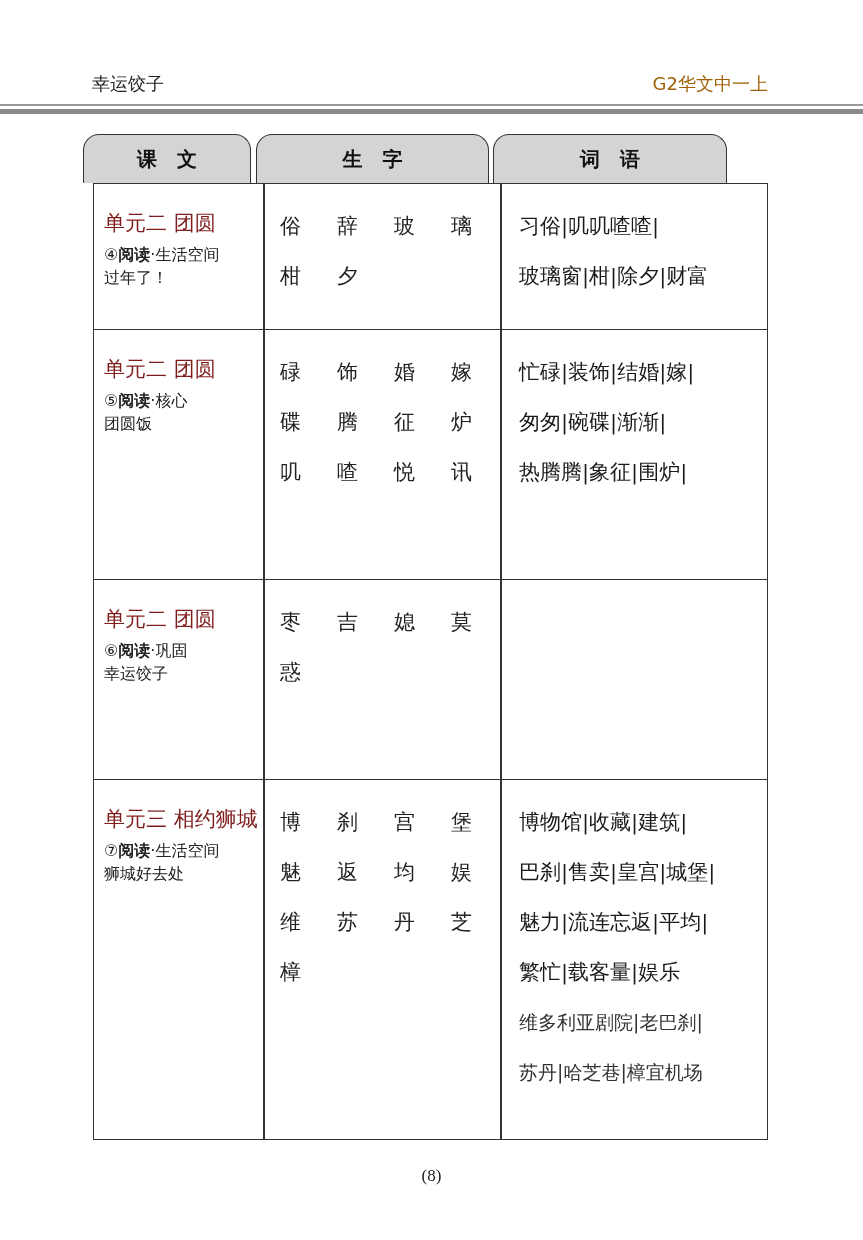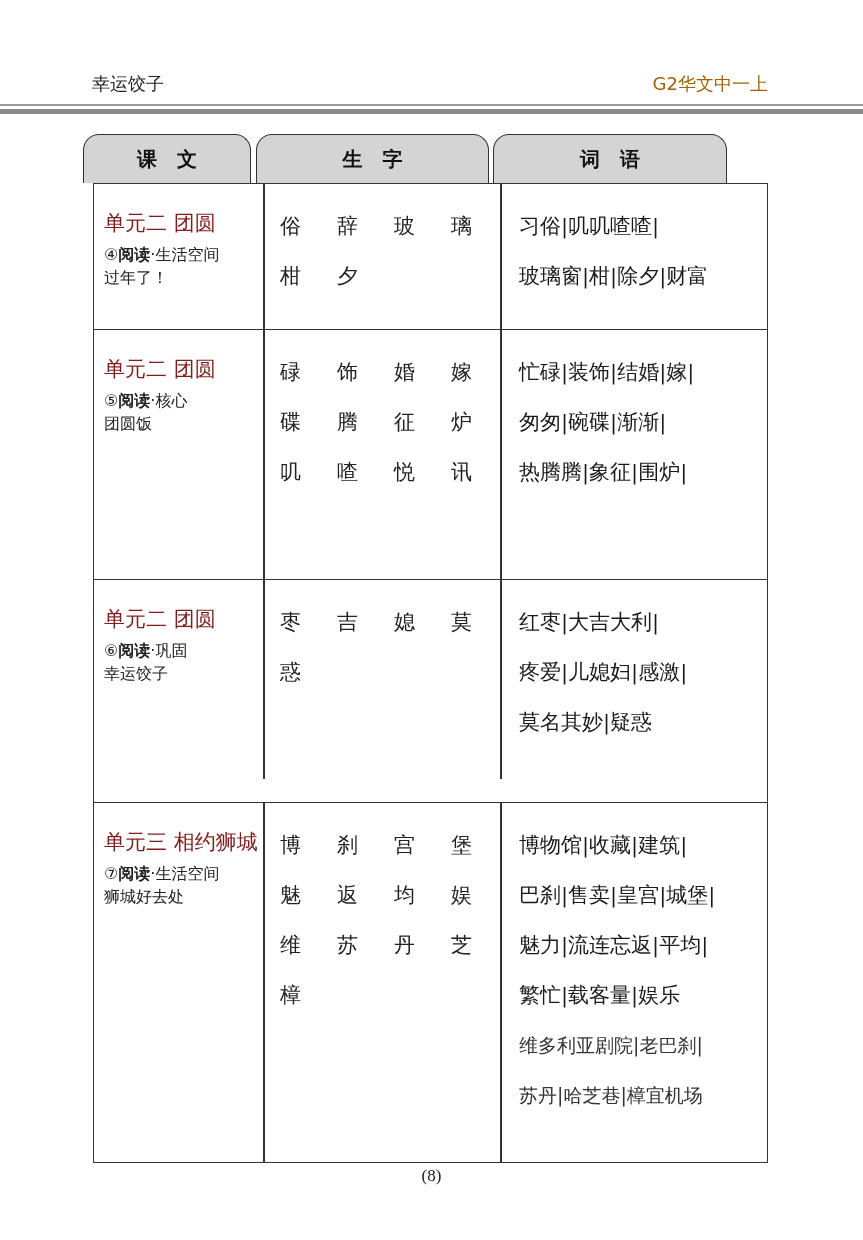--- a/index.html
+++ b/index.html
@@ -43,21 +43,21 @@
 
     .chars-grid { display: grid; grid-template-columns: repeat(4, 57px); row-gap: 22px; }
     .char { font-family: "DejaVu Serif", serif; font-size: 21px; line-height: 28px; color: #222; }
 
     .words-line { font-family: "DejaVu Serif", serif; font-size: 21px; line-height: 28px; color: #1a1a1a; margin-bottom: 22px; white-space: nowrap; }
     .words-line.sans { font-family: "DejaVu Sans", sans-serif; font-size: 19px; color: #333; }
 
     .r1 { height: 145px; }
     .r2 { height: 250px; }
     .r3 { height: 200px; }
-    .r4 { height: 360px; margin-top: 23px; }
+    .r4 { height: 360px; }
 
     .page-num { position: absolute; left: 0; right: 0; top: 1166px; text-align: center; font-family: "Liberation Serif", serif; font-size: 17px; color: #222; }
   </style>
 </head>
 <body>
 
 <div class="hdr-left">幸运饺子</div>
 <div class="hdr-right">G2华文中一上</div>
 <div class="rule-thin"></div>
 <div class="rule-thick"></div>
@@ -135,25 +135,20 @@
     </div>
     <div class="cell c-chars">
       <div class="chars-grid">
         <span class="char">枣</span>
         <span class="char">吉</span>
         <span class="char">媳</span>
         <span class="char">莫</span>
         <span class="char">惑</span>
       </div>
     </div>
-    <div class="cell c-words">
-      <div class="words-line">红枣|大吉大利|</div>
-      <div class="words-line">疼爱|儿媳妇|感激|</div>
-      <div class="words-line">莫名其妙|疑惑</div>
-    </div>
   </div>
 
   <div class="row r4">
     <div class="cell c-lesson">
       <div class="unit">单元三  相约狮城</div>
       <div class="read-line"><span>⑦</span><b>阅读</b><span>·生活空间</span></div>
       <div class="title-line">狮城好去处</div>
     </div>
     <div class="cell c-chars">
       <div class="chars-grid">

